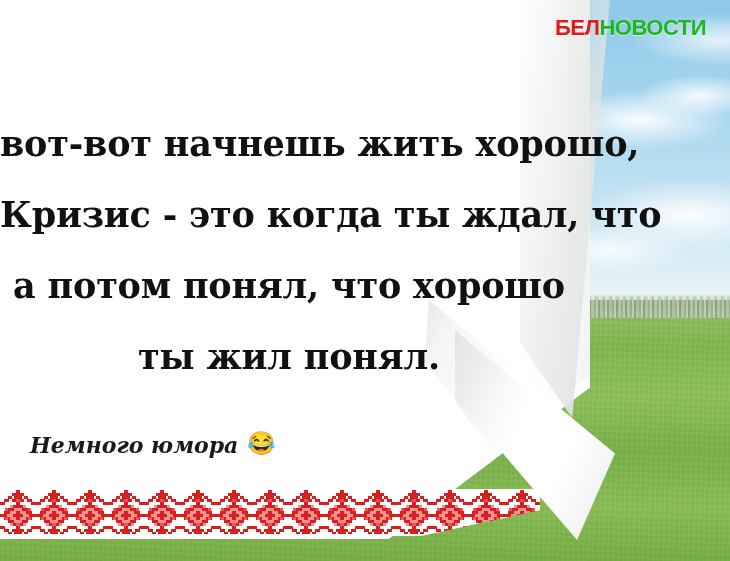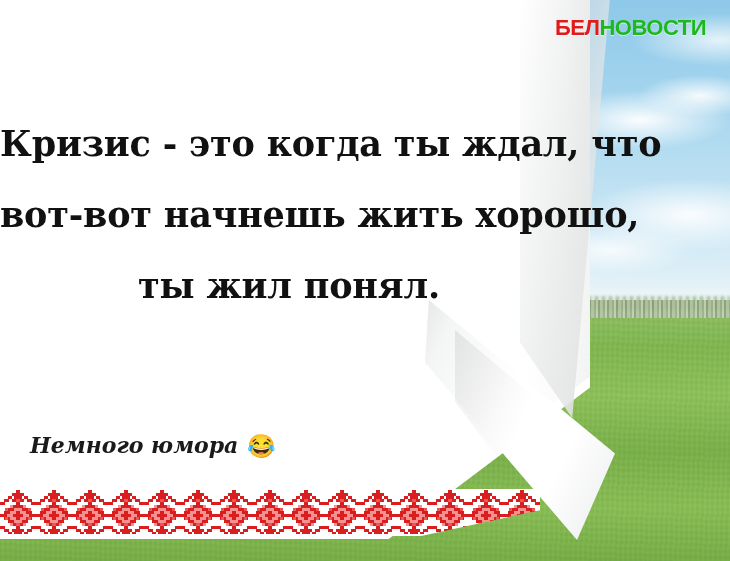--- a/index.html
+++ b/index.html
@@ -196,21 +196,21 @@
     white-space: nowrap;
   }
 
   
   .caption {
     position: absolute;
     left: 30px;
     top: 432px;
     z-index: 30;
     display: flex;
-    align-items: flex-end;
+    align-items: flex-start;
     gap: 9px;
   }
   .caption-text {
     font-family: "DejaVu Serif", "Liberation Serif", serif;
     font-style: italic;
     font-weight: 600;
     font-size: 22px;
     color: #1a1a1a;
     white-space: nowrap;
   }
@@ -321,22 +321,23 @@
       </defs>
       <rect x="0" y="0" width="540" height="47" fill="url(#rushnik)"></rect>
     </svg>
   </div>
 
   <div class="logo">
     <span class="bel">БЕЛ</span><span class="nov">НОВОСТИ</span>
   </div>
 
   <div class="quote">
+    <div class="quote-line">вот-вот начнешь жить хорошо,</div>
     <div class="quote-line">Кризис - это когда ты ждал, что</div>
-    <div class="quote-line">вот-вот начнешь жить хорошо,</div>
+    <div class="quote-line">а потом понял, что хорошо</div>
     <div class="quote-line">ты жил понял.</div>
   </div>
 
   <div class="caption">
     <span class="caption-text">Немного юмора</span>
     <span class="caption-emoji">😂</span>
   </div>
 
 </div>
 

